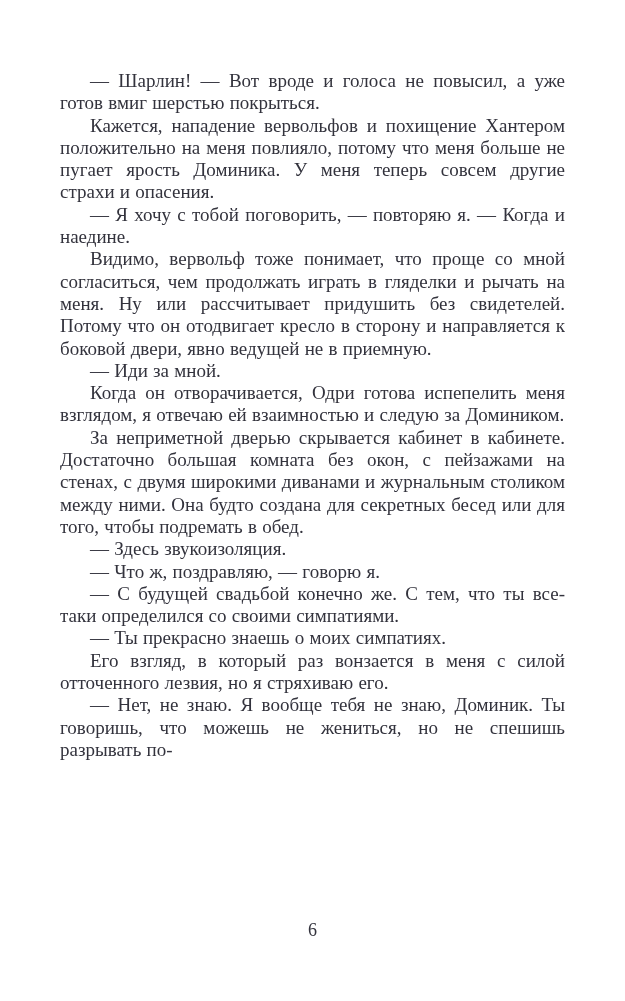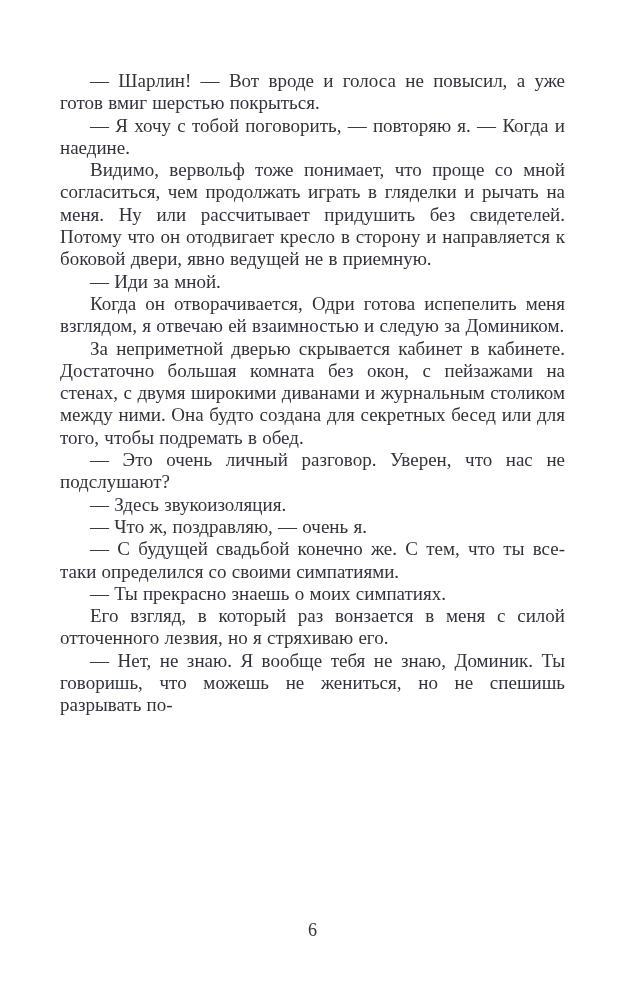--- a/index.html
+++ b/index.html
@@ -41,27 +41,27 @@
       color: #33333d;
       font-family: "Liberation Serif", "DejaVu Serif", serif;
     }
   </style>
 </head>
 <body>
 
 <div class="book-page">
   <div class="text-block">
       <p class="para">— Шарлин! — Вот вроде и голоса не повысил, а уже готов вмиг шерстью покрыться.</p>
+      <p class="para">Кажется, нападение вервольфов и похищение Хантером положительно на меня повлияло, потому что меня больше не пугает ярость Доминика. У меня теперь совсем другие страхи и опасения.</p>
       <p class="para">— Я хочу с тобой поговорить, — повторяю я. — Когда и наедине.</p>
       <p class="para">Видимо, вервольф тоже понимает, что проще со мной согласиться, чем продолжать играть в гляделки и рычать на меня. Ну или рассчитывает придушить без свидетелей. Потому что он отодвигает кресло в сторону и направляется к боковой двери, явно ведущей не в приемную.</p>
       <p class="para">— Иди за мной.</p>
       <p class="para">Когда он отворачивается, Одри готова испепелить меня взглядом, я отвечаю ей взаимностью и следую за Домиником.</p>
       <p class="para">За неприметной дверью скрывается кабинет в кабинете. Достаточно большая комната без окон, с пейзажами на стенах, с двумя широкими диванами и журнальным столиком между ними. Она будто создана для секретных бесед или для того, чтобы подремать в обед.</p>
-      <p class="para">— Это очень личный разговор. Уверен, что нас не подслушают?</p>
       <p class="para">— Здесь звукоизоляция.</p>
-      <p class="para">— Что ж, поздравляю, — очень я.</p>
+      <p class="para">— Что ж, поздравляю, — говорю я.</p>
       <p class="para">— С будущей свадьбой конечно же. С тем, что ты все-таки определился со своими симпатиями.</p>
       <p class="para">— Ты прекрасно знаешь о моих симпатиях.</p>
       <p class="para">Его взгляд, в который раз вонзается в меня с силой отточенного лезвия, но я стряхиваю его.</p>
       <p class="para">— Нет, не знаю. Я вообще тебя не знаю, Доминик. Ты говоришь, что можешь не жениться, но не спешишь разрывать по-</p>
     </div>
   <div class="page-number">6</div>
 </div>
 
 </body></html>

